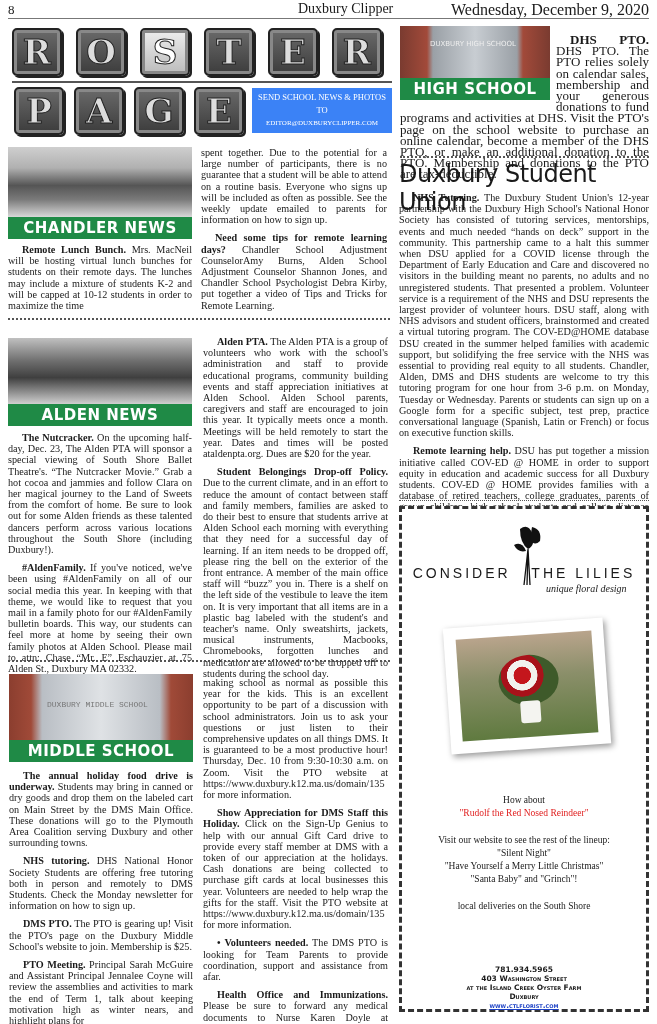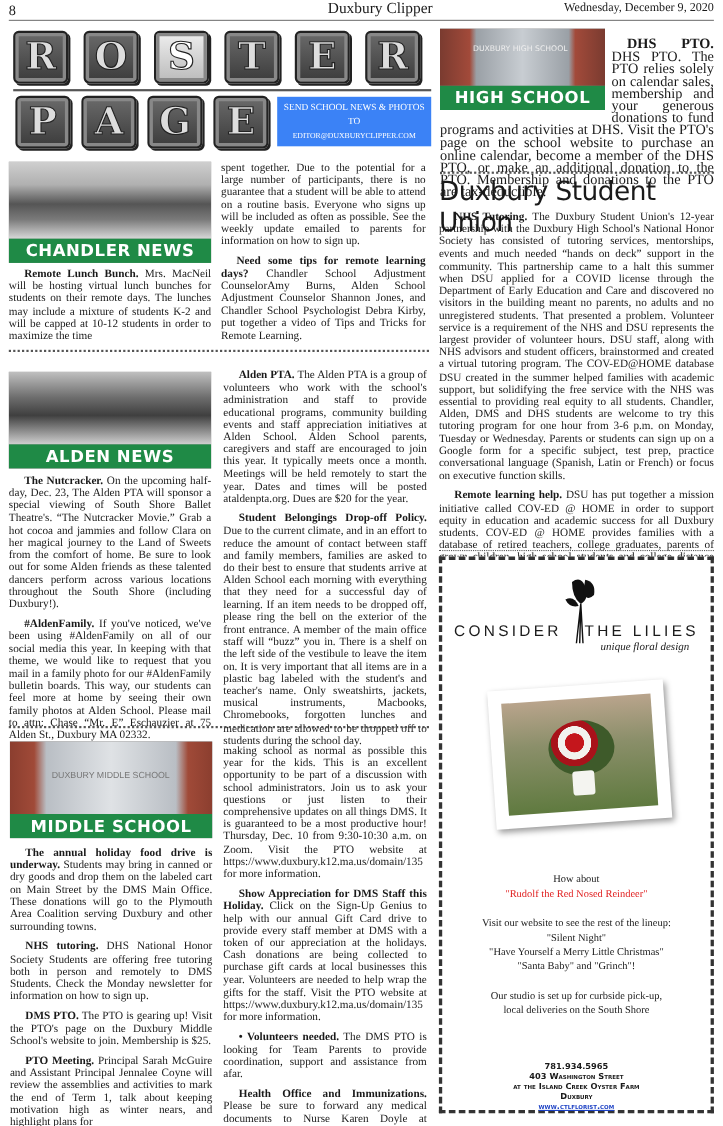--- a/index.html
+++ b/index.html
@@ -1,21 +1,21 @@
 <!DOCTYPE html>
 <html><head>
 <meta charset="utf-8">
 <style>
   html, body { margin:0; padding:0; background:#fff; }
   body { width:657px; height:1024px; position:relative; overflow:hidden; font-family:"Liberation Serif", serif; color:#1a1a1a; }
   .abs { position:absolute; }
   .topbar { left:8px; right:8px; top:0; height:18px; border-bottom:1px solid #777; font-size:13px; }
   .topbar .pg { position:absolute; left:0; top:2px; }
   .topbar .pub { position:absolute; left:290px; top:1px; font-size:14px; }
-  .topbar .date { position:absolute; right:0; top:1px; font-size:11px; }
+  .topbar .date { position:absolute; right:0; top:1px; font-size:16px; }
   .roster { left:8px; top:26px; width:384px; height:108px; }
   .roster .line { position:absolute; left:4px; right:0; top:55px; height:2px; background:#555; }
   .block { position:absolute; width:46px; height:44px; background:linear-gradient(#6a6a6a,#3c3c3c); border:2px solid #222; border-radius:5px; box-shadow:inset 0 0 0 3px #888, 2px 2px 0 #222; display:flex; align-items:center; justify-content:center; font-family:"DejaVu Serif", serif; font-weight:bold; font-size:34px; color:#ddd; -webkit-text-stroke:1px #222; }
   .block.light { background:linear-gradient(#eee,#bbb); color:#fff; }
   .sendbox { position:absolute; left:244px; top:62px; width:140px; height:45px; background:#3b82f6; color:#fff; font-family:"Liberation Serif", serif; font-size:7.5px; text-align:center; line-height:13px; padding-top:3px; box-sizing:border-box; }
   .photo { background:#8a8a8a; overflow:hidden; position:absolute; }
   .photo .banner { position:absolute; left:0; right:0; bottom:0; height:22px; background:#1f8a46; color:#fff; font-family:"DejaVu Sans", sans-serif; font-weight:bold; font-size:15px; text-align:center; line-height:22px; letter-spacing:0.5px; }
   .photo .img { position:absolute; left:0; right:0; top:0; bottom:22px; }
   .col p { margin:0 0 7px 0; font-size:10.2px; line-height:11.2px; text-align:justify; text-indent:14px; }
   .col p b { font-weight:bold; }
@@ -97,21 +97,21 @@
   <p><b>#AldenFamily.</b><span> If you've noticed, we've been using #AldenFamily on all of our social media this year. In keeping with that theme, we would like to request that you mail in a family photo for our #AldenFamily bulletin boards. This way, our students can feel more at home by seeing their own family photos at Alden School. Please mail to attn: Chase “Mr. E” Eschauzier at 75 Alden St., Duxbury MA 02332.</span></p>
 </div>
 <div class="abs col" style="left:203px;top:336px;width:185px">
   <p><b>Alden PTA.</b><span> The Alden PTA is a group of volunteers who work with the school's administration and staff to provide educational programs, community building events and staff appreciation initiatives at Alden School. Alden School parents, caregivers and staff are encouraged to join this year. It typically meets once a month. Meetings will be held remotely to start the year. Dates and times will be posted ataldenpta.org. Dues are $20 for the year.</span></p>
   <p><b>Student Belongings Drop-off Policy.</b><span> Due to the current climate, and in an effort to reduce the amount of contact between staff and family members, families are asked to do their best to ensure that students arrive at Alden School each morning with everything that they need for a successful day of learning.  If an item needs to be dropped off, please ring the bell on the exterior of the front entrance. A member of the main office staff will “buzz” you in. There is a shelf on the left side of the vestibule to leave the item on. It is very important that all items are in a plastic bag labeled with the student's and teacher's name. Only sweatshirts, jackets, musical instruments, Macbooks, Chromebooks, forgotten lunches and medication are allowed to be dropped off to students during the school day.</span></p>
 </div>
 <div class="dots" style="left:8px;width:382px;top:660px"></div>
 
 <div class="photo" style="left:9px;top:674px;width:184px;height:88px">
   <div class="img" style="background:linear-gradient(90deg,#8b3e2f 0%,#a04a38 12%,#b9bec4 18%,#dfe2e5 50%,#b9bec4 82%,#a04a38 88%,#8b3e2f 100%)">
-    <div style="position:absolute;left:38px;top:26px;font-size:8px;color:#777;font-family:Liberation Sans, sans-serif">DUXBURY MIDDLE SCHOOL</div>
+    <div style="position:absolute;left:38px;top:26px;font-size:8px;color:#777;font-family:Liberation Mono, monospace">DUXBURY MIDDLE SCHOOL</div>
   </div>
   <div class="banner">MIDDLE SCHOOL NEWS</div>
 </div>
 <div class="abs col" style="left:9px;top:770px;width:184px">
   <p><b>The annual holiday food drive is underway.</b><span> Students may bring in canned or dry goods and drop them on the labeled cart on Main Street by the DMS Main Office. These donations will go to the Plymouth Area Coalition serving Duxbury and other surrounding towns.</span></p>
   <p><b>NHS tutoring.</b><span> DHS National Honor Society Students are offering free tutoring both in person and remotely to DMS Students. Check the Monday newsletter for information on how to sign up.</span></p>
   <p><b>DMS PTO.</b><span> The PTO is gearing up! Visit the PTO's page on the Duxbury Middle School's website to join. Membership is $25.</span></p>
   <p><b>PTO Meeting.</b><span>&nbsp;Principal Sarah McGuire and Assistant Principal Jennalee Coyne will review the assemblies and activities to mark the end of Term 1, talk about keeping motivation high as winter nears,  and highlight plans for</span></p>
 </div>
 <div class="abs col" style="left:203px;top:677px;width:185px">
@@ -146,21 +146,20 @@
     </div>
     <div class="txt" style="top:285px">
       <div>How about</div>
       <div class="red">"Rudolf the Red Nosed Reindeer"</div>
       <div style="height:14px"></div>
       <div>Visit our website to see the rest of the lineup:</div>
       <div>"Silent Night"</div>
       <div>"Have Yourself a Merry Little Christmas"</div>
       <div>"Santa Baby"  and "Grinch"!</div>
       <div style="height:14px"></div>
-      <div>Our studio is set up for curbside pick-up,</div>
       <div>local deliveries on the South Shore</div>
     </div>
     <div class="txt addr" style="top:456px">
       <div>781.934.5965</div>
       <div style="font-variant:small-caps">403 Washington Street</div>
       <div style="font-variant:small-caps">at the Island Creek Oyster Farm</div>
       <div style="font-variant:small-caps">Duxbury</div>
     </div>
     <div class="txt" style="top:490px">
       <span class="url" style="font-variant:small-caps">www.ctlflorist.com</span>

